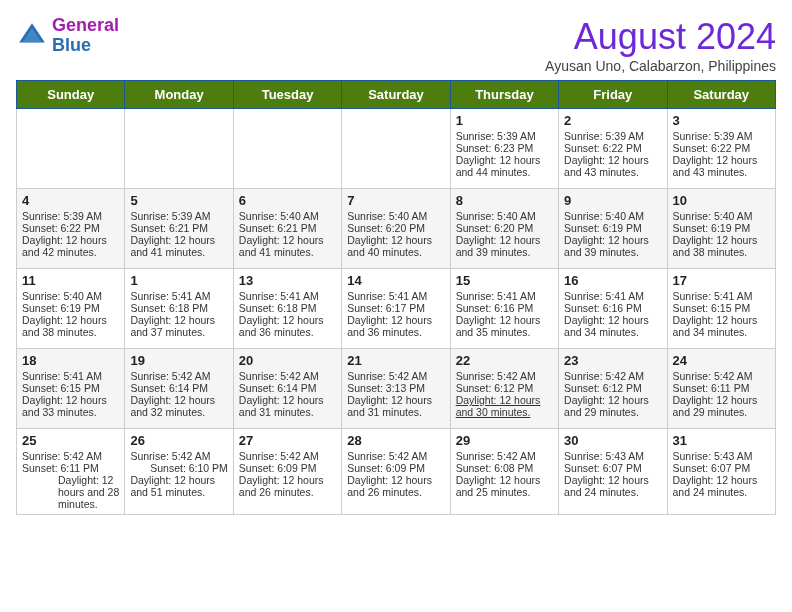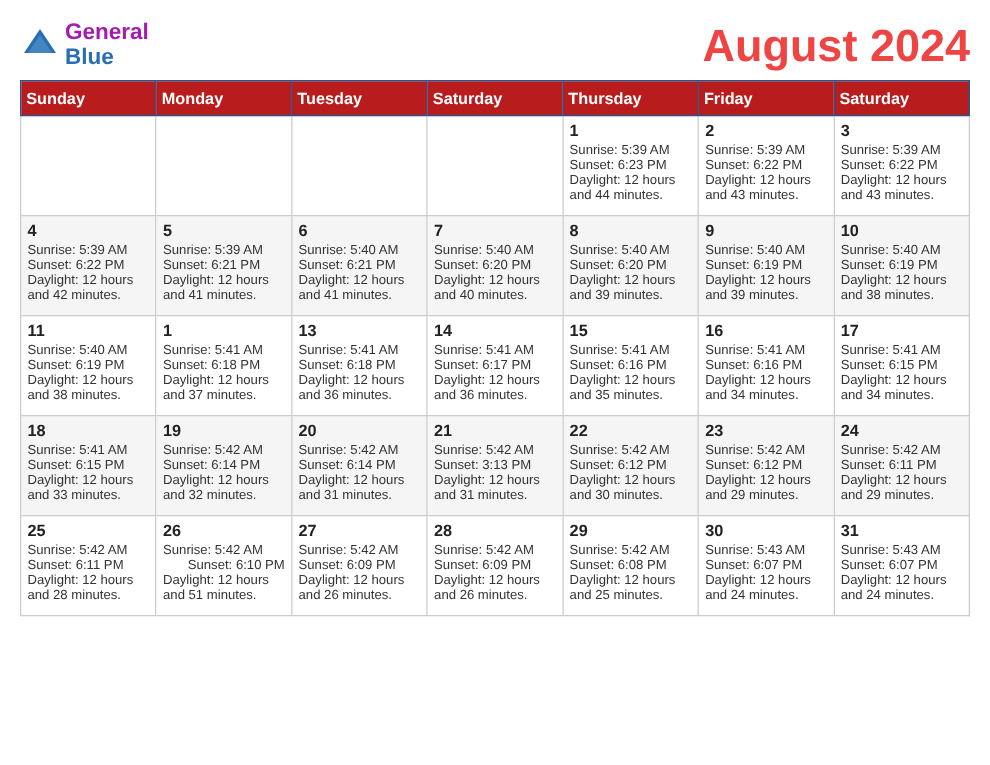--- a/index.html
+++ b/index.html
@@ -30,39 +30,39 @@
     .logo-blue { color: #2a6db5; }
     .logo-icon {
       width: 32px;
       height: 32px;
     }
     .title-block {
       text-align: right;
     }
     .month-year {
       font-size: 36px;
-      font-weight: bold;
-      color: #ef4444;
+      font-weight: normal;
+      color: #6d28d9;
     }
     .location {
       font-size: 14px;
       color: #444;
     }
     table {
       width: 100%;
       border-collapse: collapse;
       table-layout: fixed;
     }
     thead tr th {
-      background: #b91c1c;
+      background: #4d7c0f;
       color: #fff;
       font-size: 13px;
       font-weight: bold;
       padding: 6px 4px;
-      text-align: left;
+      text-align: center;
       border: 1px solid #1a5a9a;
     }
     tbody tr td {
       border: 1px solid #ccc;
       vertical-align: top;
       padding: 4px 5px;
       font-size: 10.5px;
       color: #333;
       height: 80px;
       background: #fff;
@@ -93,20 +93,21 @@
       <polygon points="20,4 36,28 4,28" fill="#2a6db5"></polygon>
       <polygon points="20,10 32,28 8,28" fill="#5a9fd4" opacity="0.5"></polygon>
     </svg>
     <div>
       <span class="logo-text logo-general">General</span><br>
       <span class="logo-text logo-blue">Blue</span>
     </div>
   </div>
   <div class="title-block">
     <div class="month-year">August 2024</div>
+    <div class="location">Ayusan Uno, Calabarzon, Philippines</div>
   </div>
 </div>
 
 <table>
   <thead>
     <tr>
     <th>Sunday</th>
         <th>Monday</th>
         <th>Tuesday</th>
         <th>Saturday</th>
@@ -250,41 +251,41 @@
         <td>
           <span class="day-num">21</span>
           <span style="display: block;">Sunrise: 5:42 AM</span>
           <span style="display: block;">Sunset: 3:13 PM</span>
           <span style="display: block;">Daylight: 12 hours and 31 minutes.</span>
         </td>
         <td>
           <span class="day-num">22</span>
           <span style="display: block;">Sunrise: 5:42 AM</span>
           <span style="display: block;">Sunset: 6:12 PM</span>
-          <span style="display: block;">Daylight: 12 hours and 30 minutes.</span>
+          <span style="display: block; text-decoration: underline;">Daylight: 12 hours and 30 minutes.</span>
         </td>
         <td>
           <span class="day-num">23</span>
           <span style="display: block;">Sunrise: 5:42 AM</span>
           <span style="display: block;">Sunset: 6:12 PM</span>
           <span style="display: block;">Daylight: 12 hours and 29 minutes.</span>
         </td>
         <td>
           <span class="day-num">24</span>
           <span style="display: block;">Sunrise: 5:42 AM</span>
           <span style="display: block;">Sunset: 6:11 PM</span>
           <span style="display: block;">Daylight: 12 hours and 29 minutes.</span>
         </td>
       </tr>
       <tr class="row-odd">
         <td>
           <span class="day-num">25</span>
           <span style="display: block;">Sunrise: 5:42 AM</span>
           <span style="display: block;">Sunset: 6:11 PM</span>
-          <span style="display: block;">Daylight: 12 hours and 28 minutes.</span>
+          <span style="display: block; margin-left: 36px;">Daylight: 12 hours and 28 minutes.</span>
         </td>
         <td>
           <span class="day-num">26</span>
           <span style="display: block;">Sunrise: 5:42 AM</span>
           <span style="display: block; text-align: right;">Sunset: 6:10 PM</span>
           <span style="display: block;">Daylight: 12 hours and 51 minutes.</span>
         </td>
         <td>
           <span class="day-num">27</span>
           <span style="display: block;">Sunrise: 5:42 AM</span>

